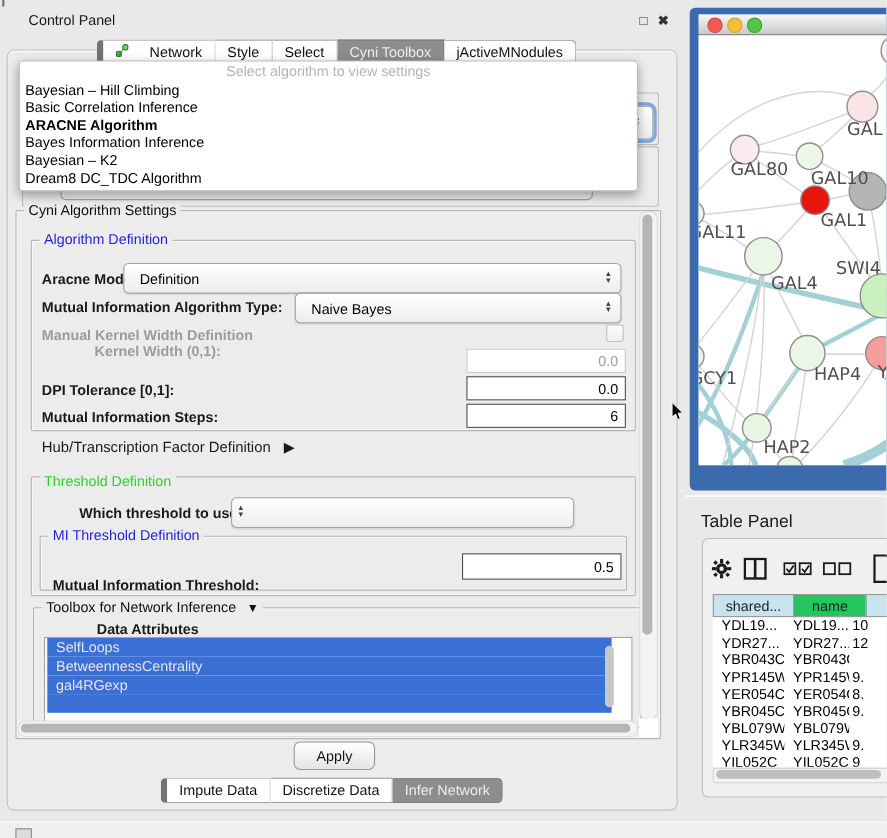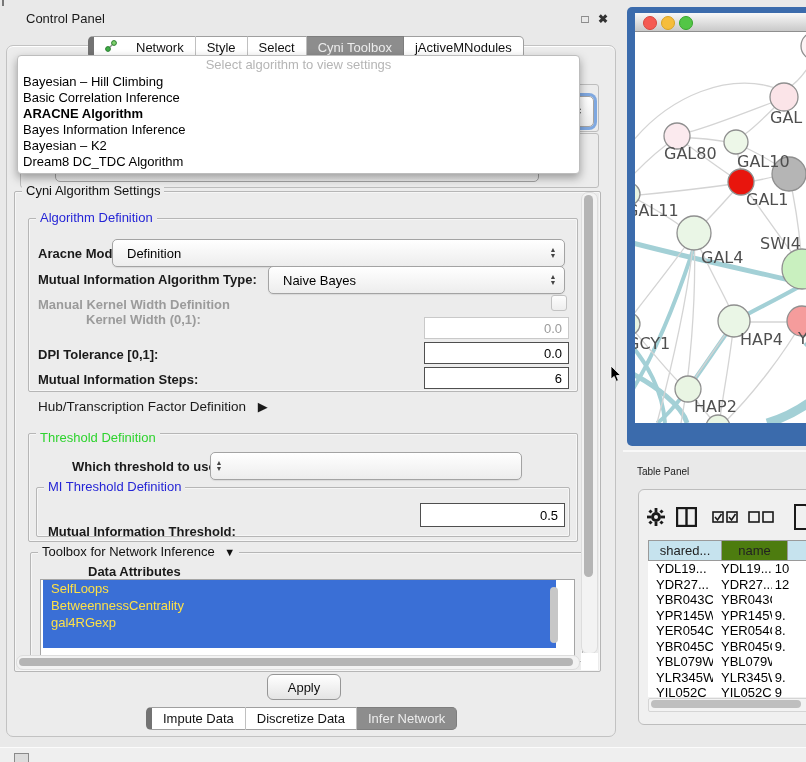--- a/index.html
+++ b/index.html
@@ -50,33 +50,33 @@
   .field{position:absolute;background:#fff;border:1px solid #4f4f4f;font-size:13px;color:#000;
          display:flex;align-items:center;justify-content:flex-end;padding:0 6px;z-index:3;}
   .field.dis{border-color:#c9c9c9;color:#9b9b9b;}
   .checkbox{position:absolute;width:14px;height:14px;border:1px solid #c2c2c2;border-radius:3px;
             background:linear-gradient(#fdfdfd,#eeeeee);z-index:3;}
   
   .sb-track{position:absolute;background:#f3f3f3;border:1px solid #dddddd;border-radius:7px;z-index:4;}
   .sb-thumb{position:absolute;background:#b5b5b5;border-radius:6px;z-index:5;}
   
   .listbox{position:absolute;background:#fff;border:1px solid #a5a5a5;overflow:hidden;z-index:3;}
-  .attr-row{height:17px;line-height:17px;width:505px;margin-left:2px;background:#3a6fd6;color:#fde047;
+  .attr-row{height:17px;line-height:17px;width:505px;margin-left:2px;background:#3a6fd6;color:#e5e5e5;
             font-size:13px;padding-left:8px;white-space:nowrap;}
   .btn{position:absolute;background:linear-gradient(#ffffff,#e4e4e4);border:1px solid #969696;
        border-radius:6px;font-size:13px;display:flex;align-items:center;justify-content:center;z-index:3;}
   
   .net-frame{position:absolute;left:627px;top:7px;width:179px;height:439px;background:#3b6bac;
              border-radius:5px 0 0 5px;}
   .net-titlebar{position:absolute;left:635px;top:13px;width:171px;height:18px;
                 background:linear-gradient(#f8f8f8,#c9c9c9);border-bottom:1px solid #8f8f8f;}
   .tl{position:absolute;top:16px;width:12px;height:12px;border-radius:50%;}
   .net-canvas{position:absolute;left:635px;top:32px;width:171px;height:391px;background:#fff;overflow:hidden;}
   
-  .tp-title{position:absolute;left:637px;top:466px;font-size:10px;color:#1a1a1a;}
+  .tp-title{position:absolute;left:637px;top:466px;font-size:16px;color:#1a1a1a;}
   .tp-panel{position:absolute;left:638px;top:489px;width:200px;height:234px;background:#f0f0f0;
             border:1px solid #bdbdbd;border-radius:6px;}
   .tbl-headcell{position:absolute;height:19px;line-height:19px;text-align:center;font-size:13px;
                 border:1px solid #9a9a9a;color:#222;z-index:3;}
   .tbl-body{position:absolute;left:648px;top:561px;width:158px;height:136px;background:#fff;overflow:hidden;z-index:2;}
   .trow{display:flex;height:15.5px;line-height:15.5px;font-size:13px;color:#000;}
   .tcell{white-space:nowrap;overflow:hidden;}
   .icon-btn{position:absolute;z-index:3;}
   .cursor{position:absolute;z-index:20;}
   .bottom-strip{position:absolute;left:0;top:747px;width:806px;height:15px;background:#efefef;border-top:1px solid #fbfbfb;}
@@ -339,21 +339,21 @@
       <rect x="15" y="1" width="10" height="10" fill="none" stroke="#1a1a1a" stroke-width="1.6"></rect>
     </svg>
   </div>
   <div class="icon-btn" style="left:793px;top:503px;">
     <svg width="20" height="28" viewBox="0 0 20 28">
       <path d="M2 2 L13 2 L18 8 L18 26 L2 26 Z" fill="none" stroke="#1a1a1a" stroke-width="2"></path>
     </svg>
   </div>
 
   <div class="tbl-headcell" style="left:648px;top:540px;width:72px;background:#c6e3ee;">shared...</div>
-  <div class="tbl-headcell" style="left:721px;top:540px;width:65px;background:#4d7c0f;">name</div>
+  <div class="tbl-headcell" style="left:721px;top:540px;width:65px;background:#22c55e;">name</div>
   <div class="tbl-headcell" style="left:787px;top:540px;width:40px;background:#c6e3ee;"></div>
   <div class="tbl-body" id="tbl-body">
       <div class="trow">
         <div class="tcell" style="width: 73px; padding-left: 8px;">YDL19...</div>
         <div class="tcell" style="width: 65px; padding-left: 8px;">YDL19...</div>
         <div class="tcell" style="width: 40px; padding-left: 3px;">10</div>
       </div>
       <div class="trow">
         <div class="tcell" style="width: 73px; padding-left: 8px;">YDR27...</div>
         <div class="tcell" style="width: 65px; padding-left: 8px;">YDR27...</div>

